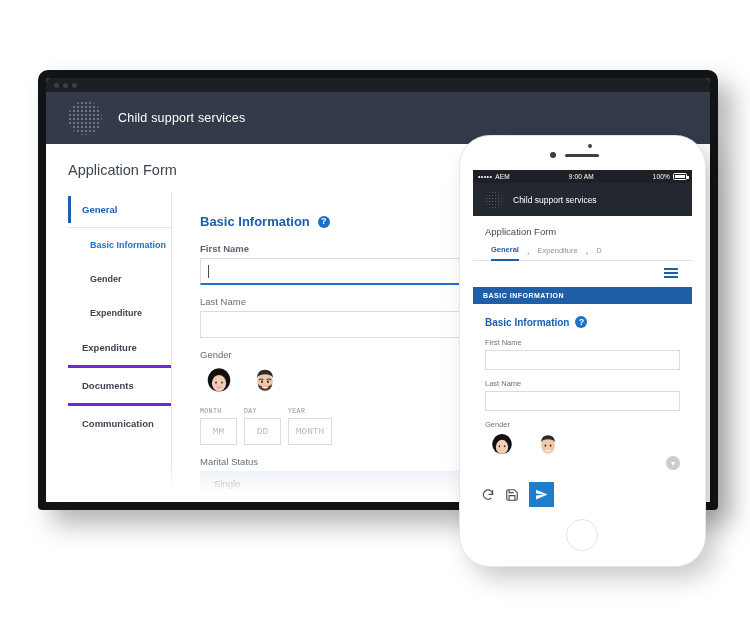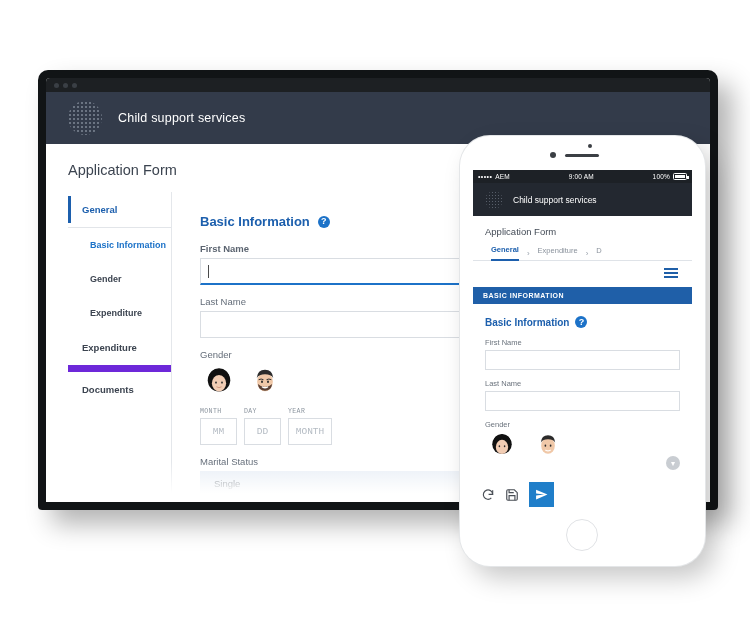--- a/index.html
+++ b/index.html
@@ -49,21 +49,21 @@
     font-size: 14.5px; color: #3c4450; padding: 18px 0 14px 22px; font-weight: 400;
   }
   .split { display: flex; height: calc(100% - 50px); }
 
   
   .sidebar { width: 125px; flex: none; padding-left: 22px; }
   .nav-item {
     font-size: 9.5px; color: #3c4450; font-weight: 700;
     padding: 12px 0 12px 14px; position: relative; white-space: nowrap;
   }
-  .nav-item.top-border { border-top: 7px solid #6d28d9; }
+  .nav-item.top-border { border-top: 3px solid #6d28d9; }
   .nav-item.lvl0 { padding-left: 14px; }
   .nav-item.lvl1 { padding-left: 22px; font-weight: 600; font-size: 9px; }
   .nav-item.active-root { color: #1c5fad; }
   .nav-item.active-root::before {
     content:''; position:absolute; left:0; top:4px; bottom:4px; width:3px; background:#1c5fad;
   }
   .nav-item.active-sub { color: #1c72c8; }
   .nav-rule { height:1px; background:#e2e5e9; margin-left:0; }
 
   
@@ -229,20 +229,23 @@
               <span>Gender</span>
             </div>
             <div class="nav-item lvl1">
               <span>Expenditure</span>
             </div>
             <div class="nav-item lvl0">
               <span>Expenditure</span>
             </div>
             <div class="nav-item lvl0 top-border">
               <span>Documents</span>
+            </div>
+            <div class="nav-item lvl0 top-border">
+              <span>Communication</span>
             </div>
           </div>
 
           <div class="form-panel">
 
             <div class="section-head">
               <span class="section-title">Basic Information</span>
               <span class="help-icon">?</span>
             </div>
 

